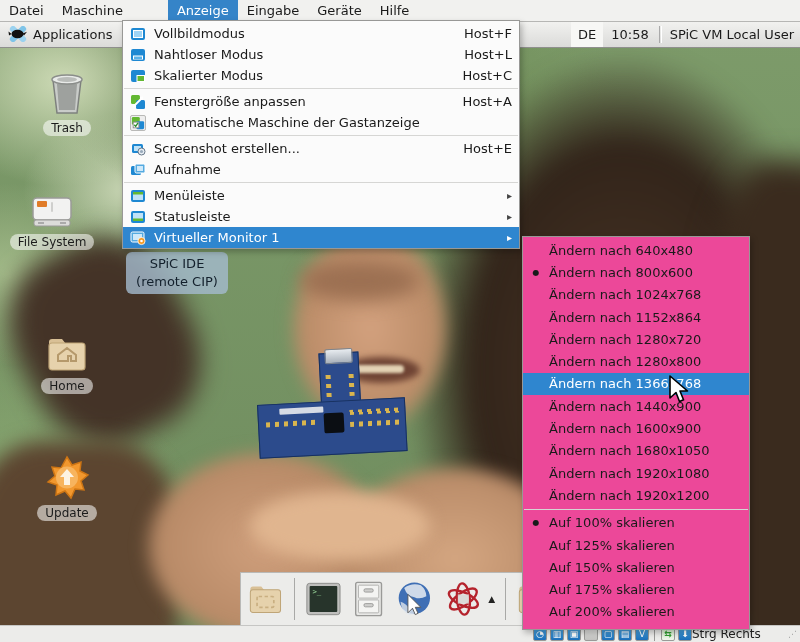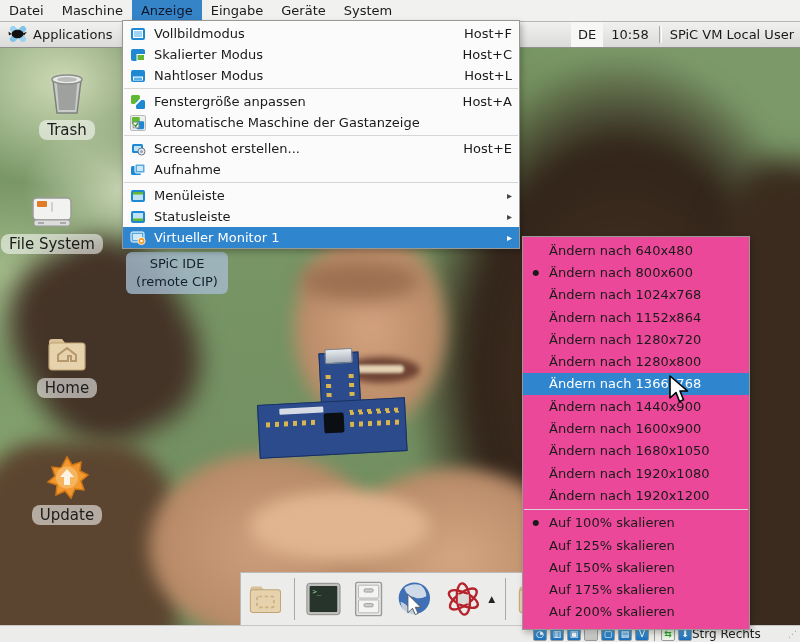--- a/index.html
+++ b/index.html
@@ -4,21 +4,21 @@
 <style>
   * { margin:0; padding:0; box-sizing:border-box; }
   html,body { width:800px; height:642px; }
   body { font-family:"DejaVu Sans","Liberation Sans",sans-serif; font-size:13px; color:#1a1a1a; }
   #screen { position:relative; width:800px; height:642px; overflow:hidden; background:#7d9b6a; }
 
   
   .menubar { position:absolute; left:0; top:0; width:800px; height:22px; background:#f1f1ef;
              border-bottom:1px solid #b6b6b4; display:flex; align-items:flex-start; z-index:10; }
   .menubar .mb-item { padding:2px 9px; height:21px; display:flex; align-items:center; cursor:default; }
-  .menubar .mb-item.active { background:#3584c8; color:#0f172a; }
+  .menubar .mb-item.active { background:#3584c8; color:#ffffff;margin-left:36px; }
 
   
   .panel { position:absolute; left:0; top:21px; width:800px; height:27px;
            background:linear-gradient(#f2f2f0,#dbdbd9); border-bottom:1px solid #8f8f8d;
            display:flex; align-items:center; z-index:2; }
   .apps-btn { display:flex; align-items:center; gap:5px; padding:0 8px; height:100%; }
   .panel-right { margin-left:auto; display:flex; align-items:center; height:100%; }
   .kb-layout { background:#f7f7f5; padding:2px 7px; height:100%; display:flex; align-items:center; }
   .clock { padding:0 10px 0 8px; font-weight:500; }
   .panel-sep { width:3px; height:17px; border-left:1px solid #aaa; border-right:1px solid #fff; margin-right:8px; }
@@ -77,21 +77,21 @@
   .pcb-pads3 { left:92px; top:72px; width:50px; height:5px;
       background:repeating-linear-gradient(90deg,#d9b54e 0 4px, rgba(0,0,0,0) 4px 9px); }
   .pcb-pads4 { left:70px; top:20px; width:5px; height:26px;
       background:repeating-linear-gradient(0deg,#d9b54e 0 4px, rgba(0,0,0,0) 4px 9px); }
   .pcb-pads5 { left:93px; top:20px; width:5px; height:26px;
       background:repeating-linear-gradient(0deg,#d9b54e 0 4px, rgba(0,0,0,0) 4px 9px); }
 
   
   .dicon { position:absolute; width:96px; display:flex; flex-direction:column; align-items:center; z-index:3; }
   .dicon .dlabel { margin-top:4px; background:rgba(255,255,255,.55); border-radius:8px;
-      padding:1px 8px; color:#1c1c1c; white-space:nowrap; font-size:15px; }
+      padding:1px 8px; color:#1c1c1c; white-space:nowrap; font-size:12px; }
   .spic-label { position:absolute; left:126px; top:252px; z-index:3; width:102px;
       background:rgba(164,186,206,.8); border-radius:6px; padding:3px 4px 4px;
       text-align:center; color:#13202c; font-size:13px; line-height:1.35; }
 
   
   .dock { position:absolute; left:240px; top:572px; width:320px; height:53px; z-index:3;
       background:#ececea; border:1px solid #b9b9b7; border-bottom:none;
       display:flex; align-items:center; padding:0 6px; gap:10px; }
   .dock-sep { width:1px; height:42px; background:#a9a9a7; }
   .dock-arrow { font-size:9px; color:#222; margin-left:-4px; align-self:center; }
@@ -294,57 +294,57 @@
     <div class="sb-text">Strg Rechts</div>
     <div class="sb-grip">⋰</div>
   </div>
 
   <div class="menubar">
     <div class="mb-item">Datei</div>
     <div class="mb-item">Maschine</div>
     <div class="mb-item active">Anzeige</div>
     <div class="mb-item">Eingabe</div>
     <div class="mb-item">Geräte</div>
-    <div class="mb-item">System</div>
+    <div class="mb-item">Hilfe</div>
   </div>
 
   <div class="menu">
 
     <div class="mrow">
       <span class="mico">
         <svg width="16" height="16" viewBox="0 0 16 16">
             <rect x="1" y="2" width="14" height="12" rx="2" fill="#1e88d2"></rect>
             <rect x="3.5" y="4.5" width="9" height="7" fill="#9fd4f5" stroke="#fff"></rect>
           </svg>
       </span>
       <span class="mlabel">Vollbildmodus</span>
       <span class="mshort">Host+F</span>
-    </div>
-
-    <div class="mrow">
-      <span class="mico">
-        <svg width="16" height="16" viewBox="0 0 16 16">
-            <rect x="1" y="2" width="14" height="12" rx="2" fill="#1e88d2"></rect>
-            <rect x="7" y="7.5" width="7.5" height="6" fill="#63b832" stroke="#fff"></rect>
-          </svg>
-      </span>
-      <span class="mlabel">Skalierter Modus</span>
-      <span class="mshort">Host+C</span>
     </div>
 
     <div class="mrow">
       <span class="mico">
         <svg width="16" height="16" viewBox="0 0 16 16">
             <rect x="1" y="2" width="14" height="12" rx="2" fill="#1e88d2"></rect>
             <rect x="3" y="8.5" width="10" height="4" fill="#fff"></rect>
             <rect x="4" y="9.5" width="8" height="2.5" fill="#5ab1e8"></rect>
           </svg>
       </span>
       <span class="mlabel">Nahtloser Modus</span>
       <span class="mshort">Host+L</span>
+    </div>
+
+    <div class="mrow">
+      <span class="mico">
+        <svg width="16" height="16" viewBox="0 0 16 16">
+            <rect x="1" y="2" width="14" height="12" rx="2" fill="#1e88d2"></rect>
+            <rect x="7" y="7.5" width="7.5" height="6" fill="#63b832" stroke="#fff"></rect>
+          </svg>
+      </span>
+      <span class="mlabel">Skalierter Modus</span>
+      <span class="mshort">Host+C</span>
     </div>
 
     <div class="msep"></div>
 
     <div class="mrow">
       <span class="mico">
         <svg width="16" height="16" viewBox="0 0 16 16">
             <rect x="1" y="1" width="9" height="9" rx="1.5" fill="#63b832"></rect>
             <rect x="6" y="6" width="9" height="9" rx="1.5" fill="#1e88d2"></rect>
             <path d="M4 12 L12 4" stroke="#fff" stroke-width="1.8"></path>

